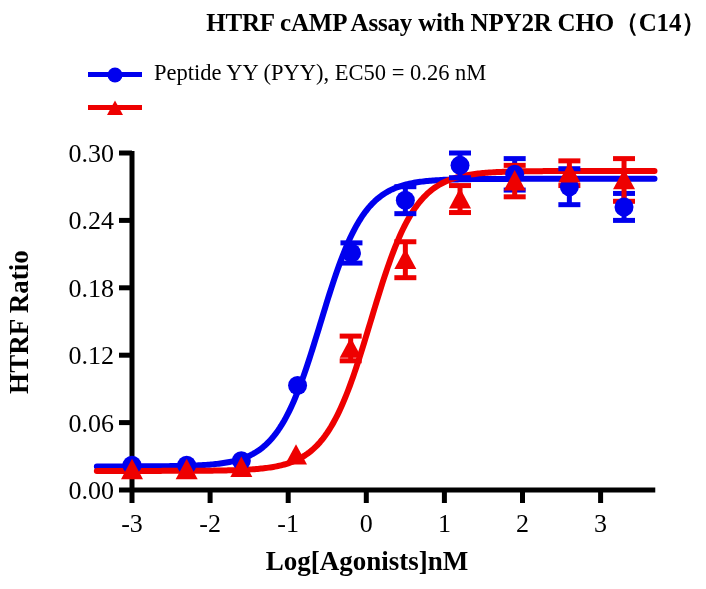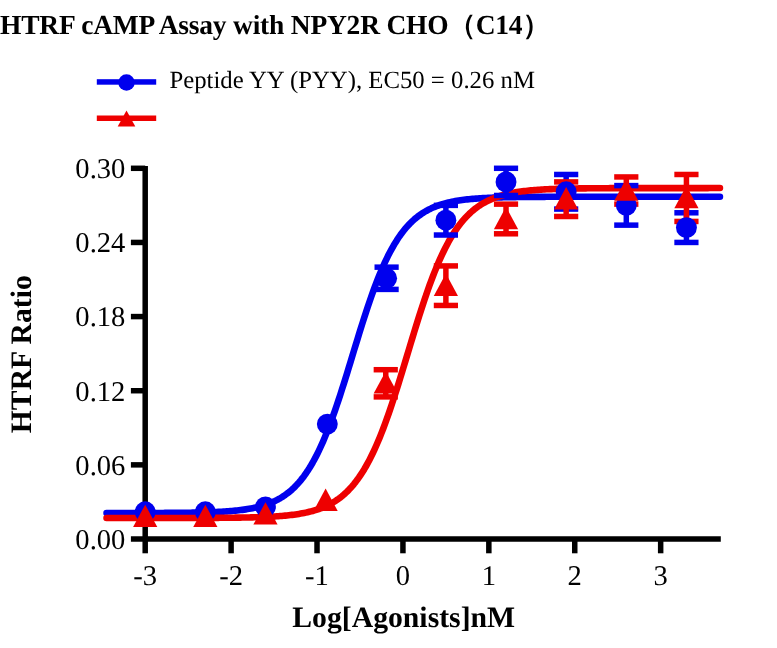--- a/index.html
+++ b/index.html
@@ -15,21 +15,21 @@
   }
   #figure {
     position: absolute;
     left: 0; top: 0;
     width: 706px; height: 589px;
   }
   #chart-title {
     position: absolute;
     left: 0; top: 6px;
     width: 706px;
-    text-align: left;
+    text-align: right;
     font-size: 25px;
     font-weight: bold;
     letter-spacing: -0.2px;
     white-space: nowrap;
   }
   #legend {
     position: absolute;
     left: 86px; top: 57px;
     width: 620px;
   }

